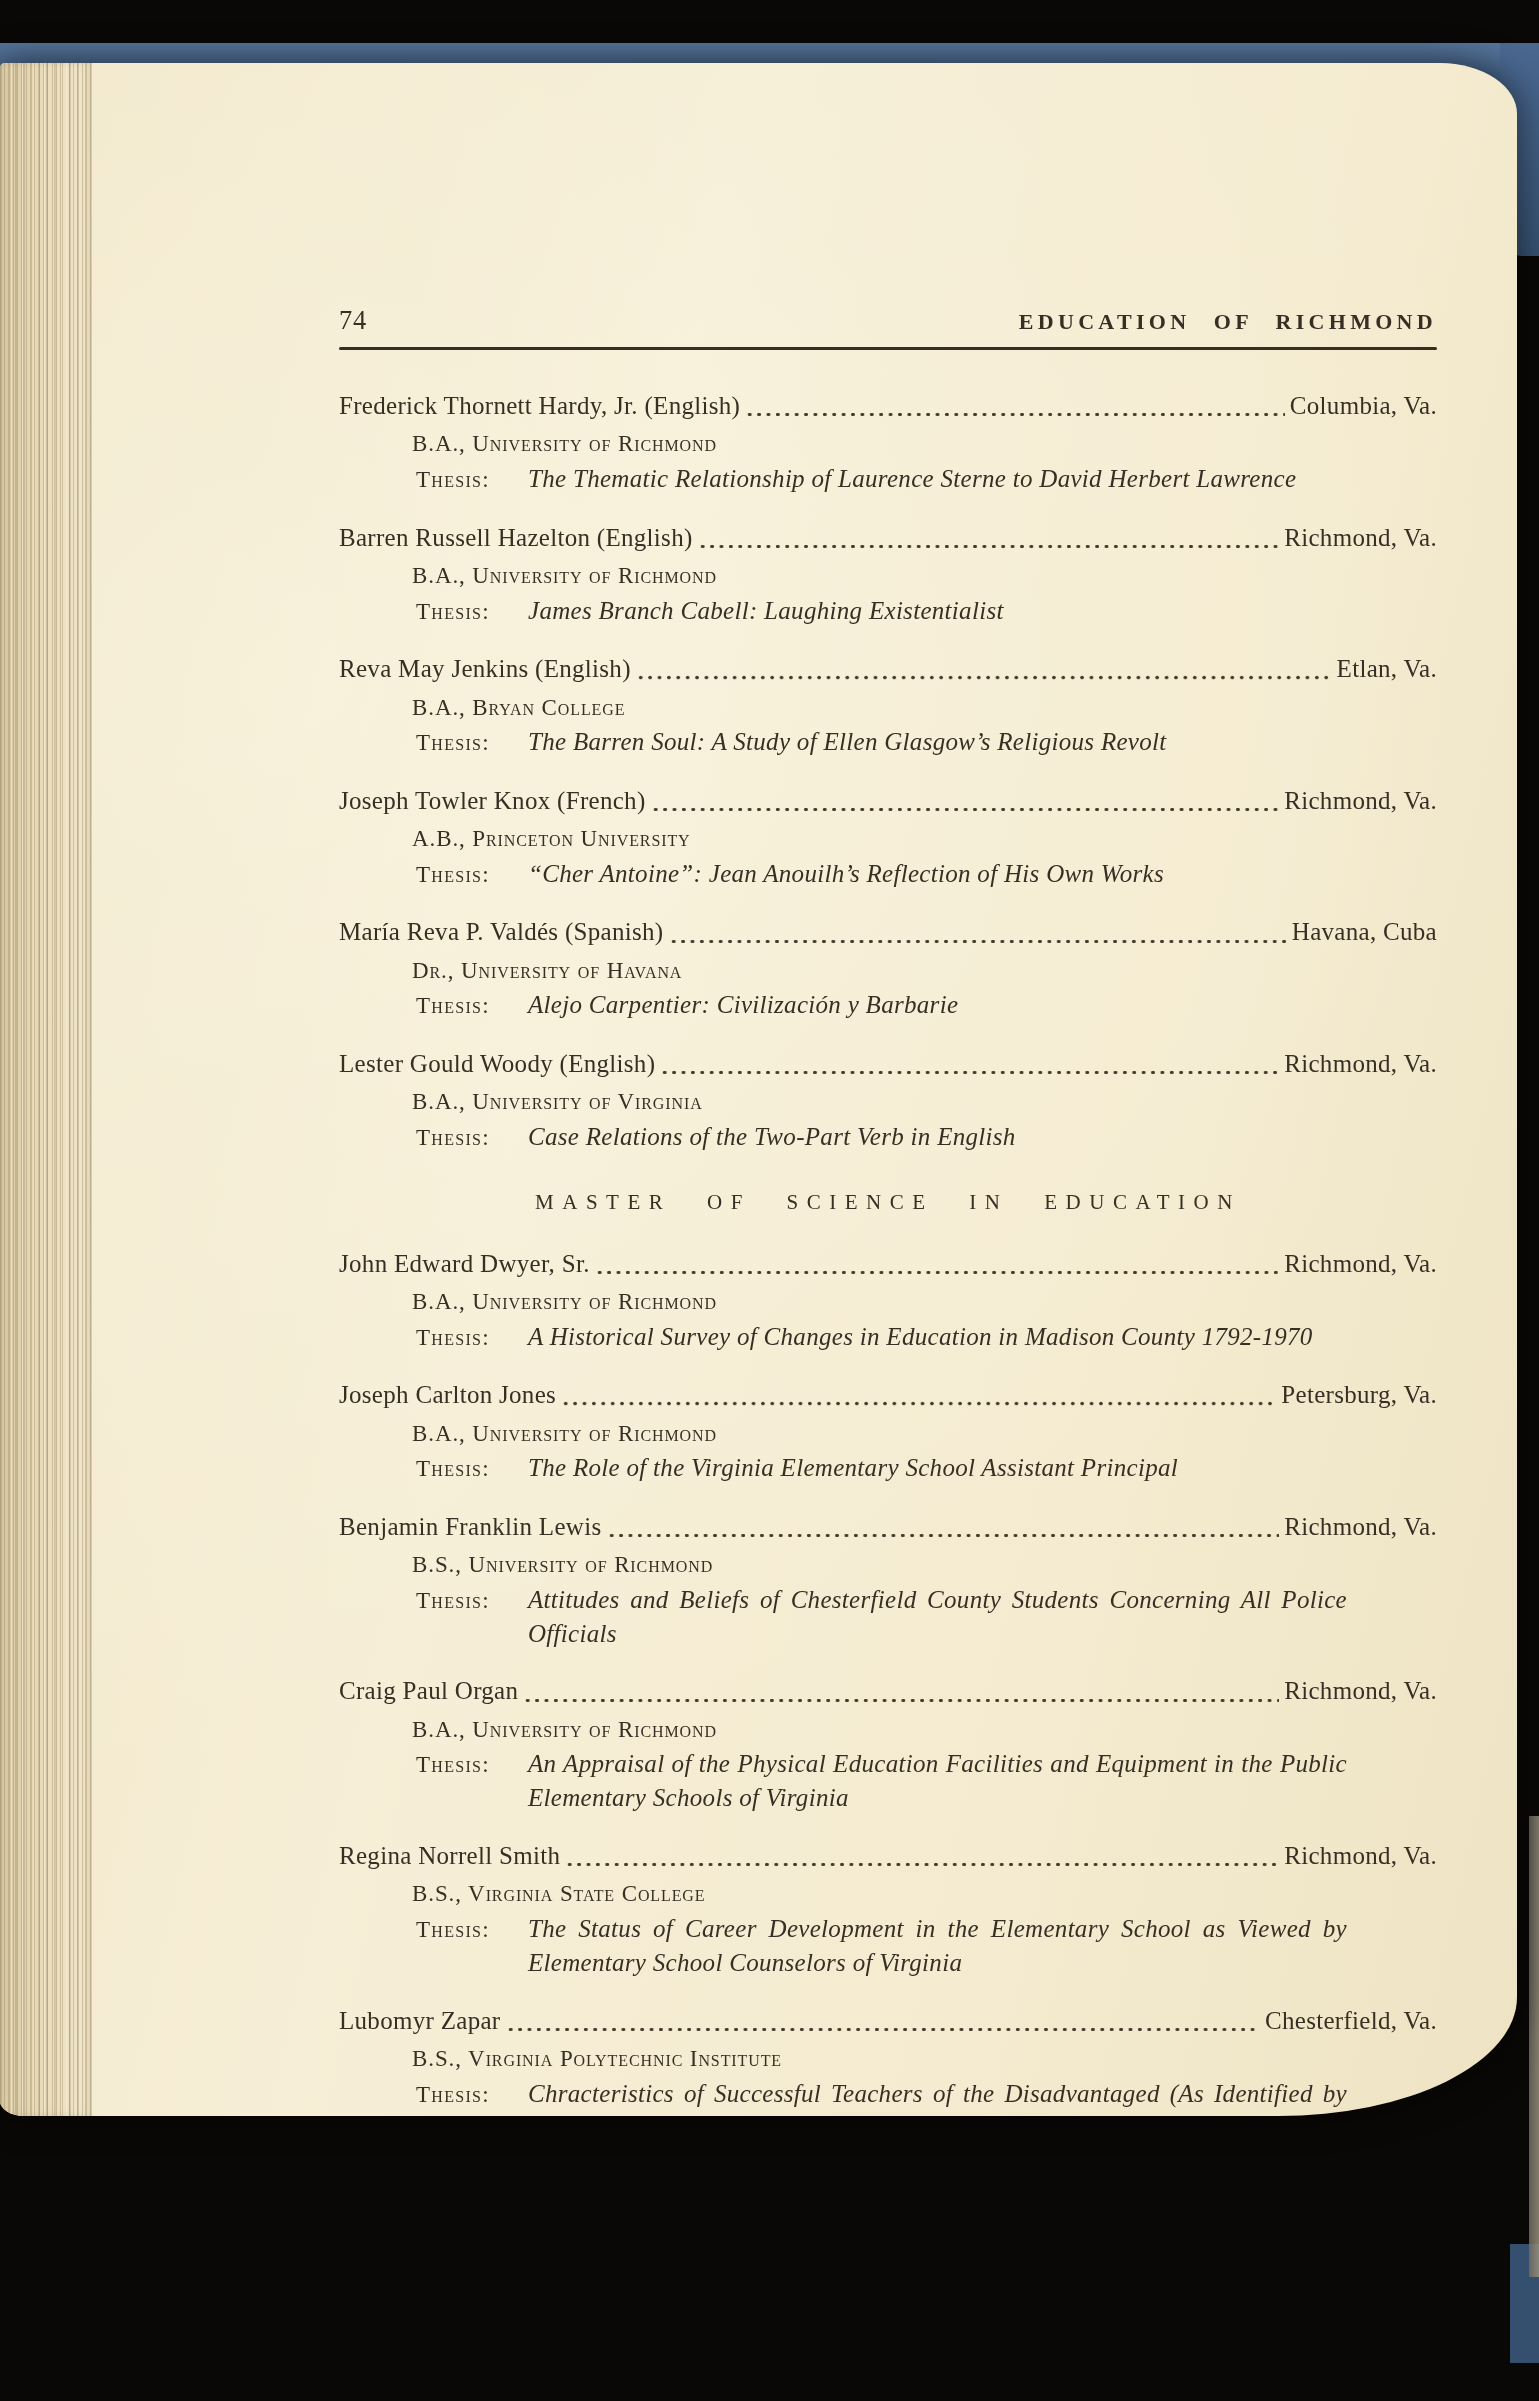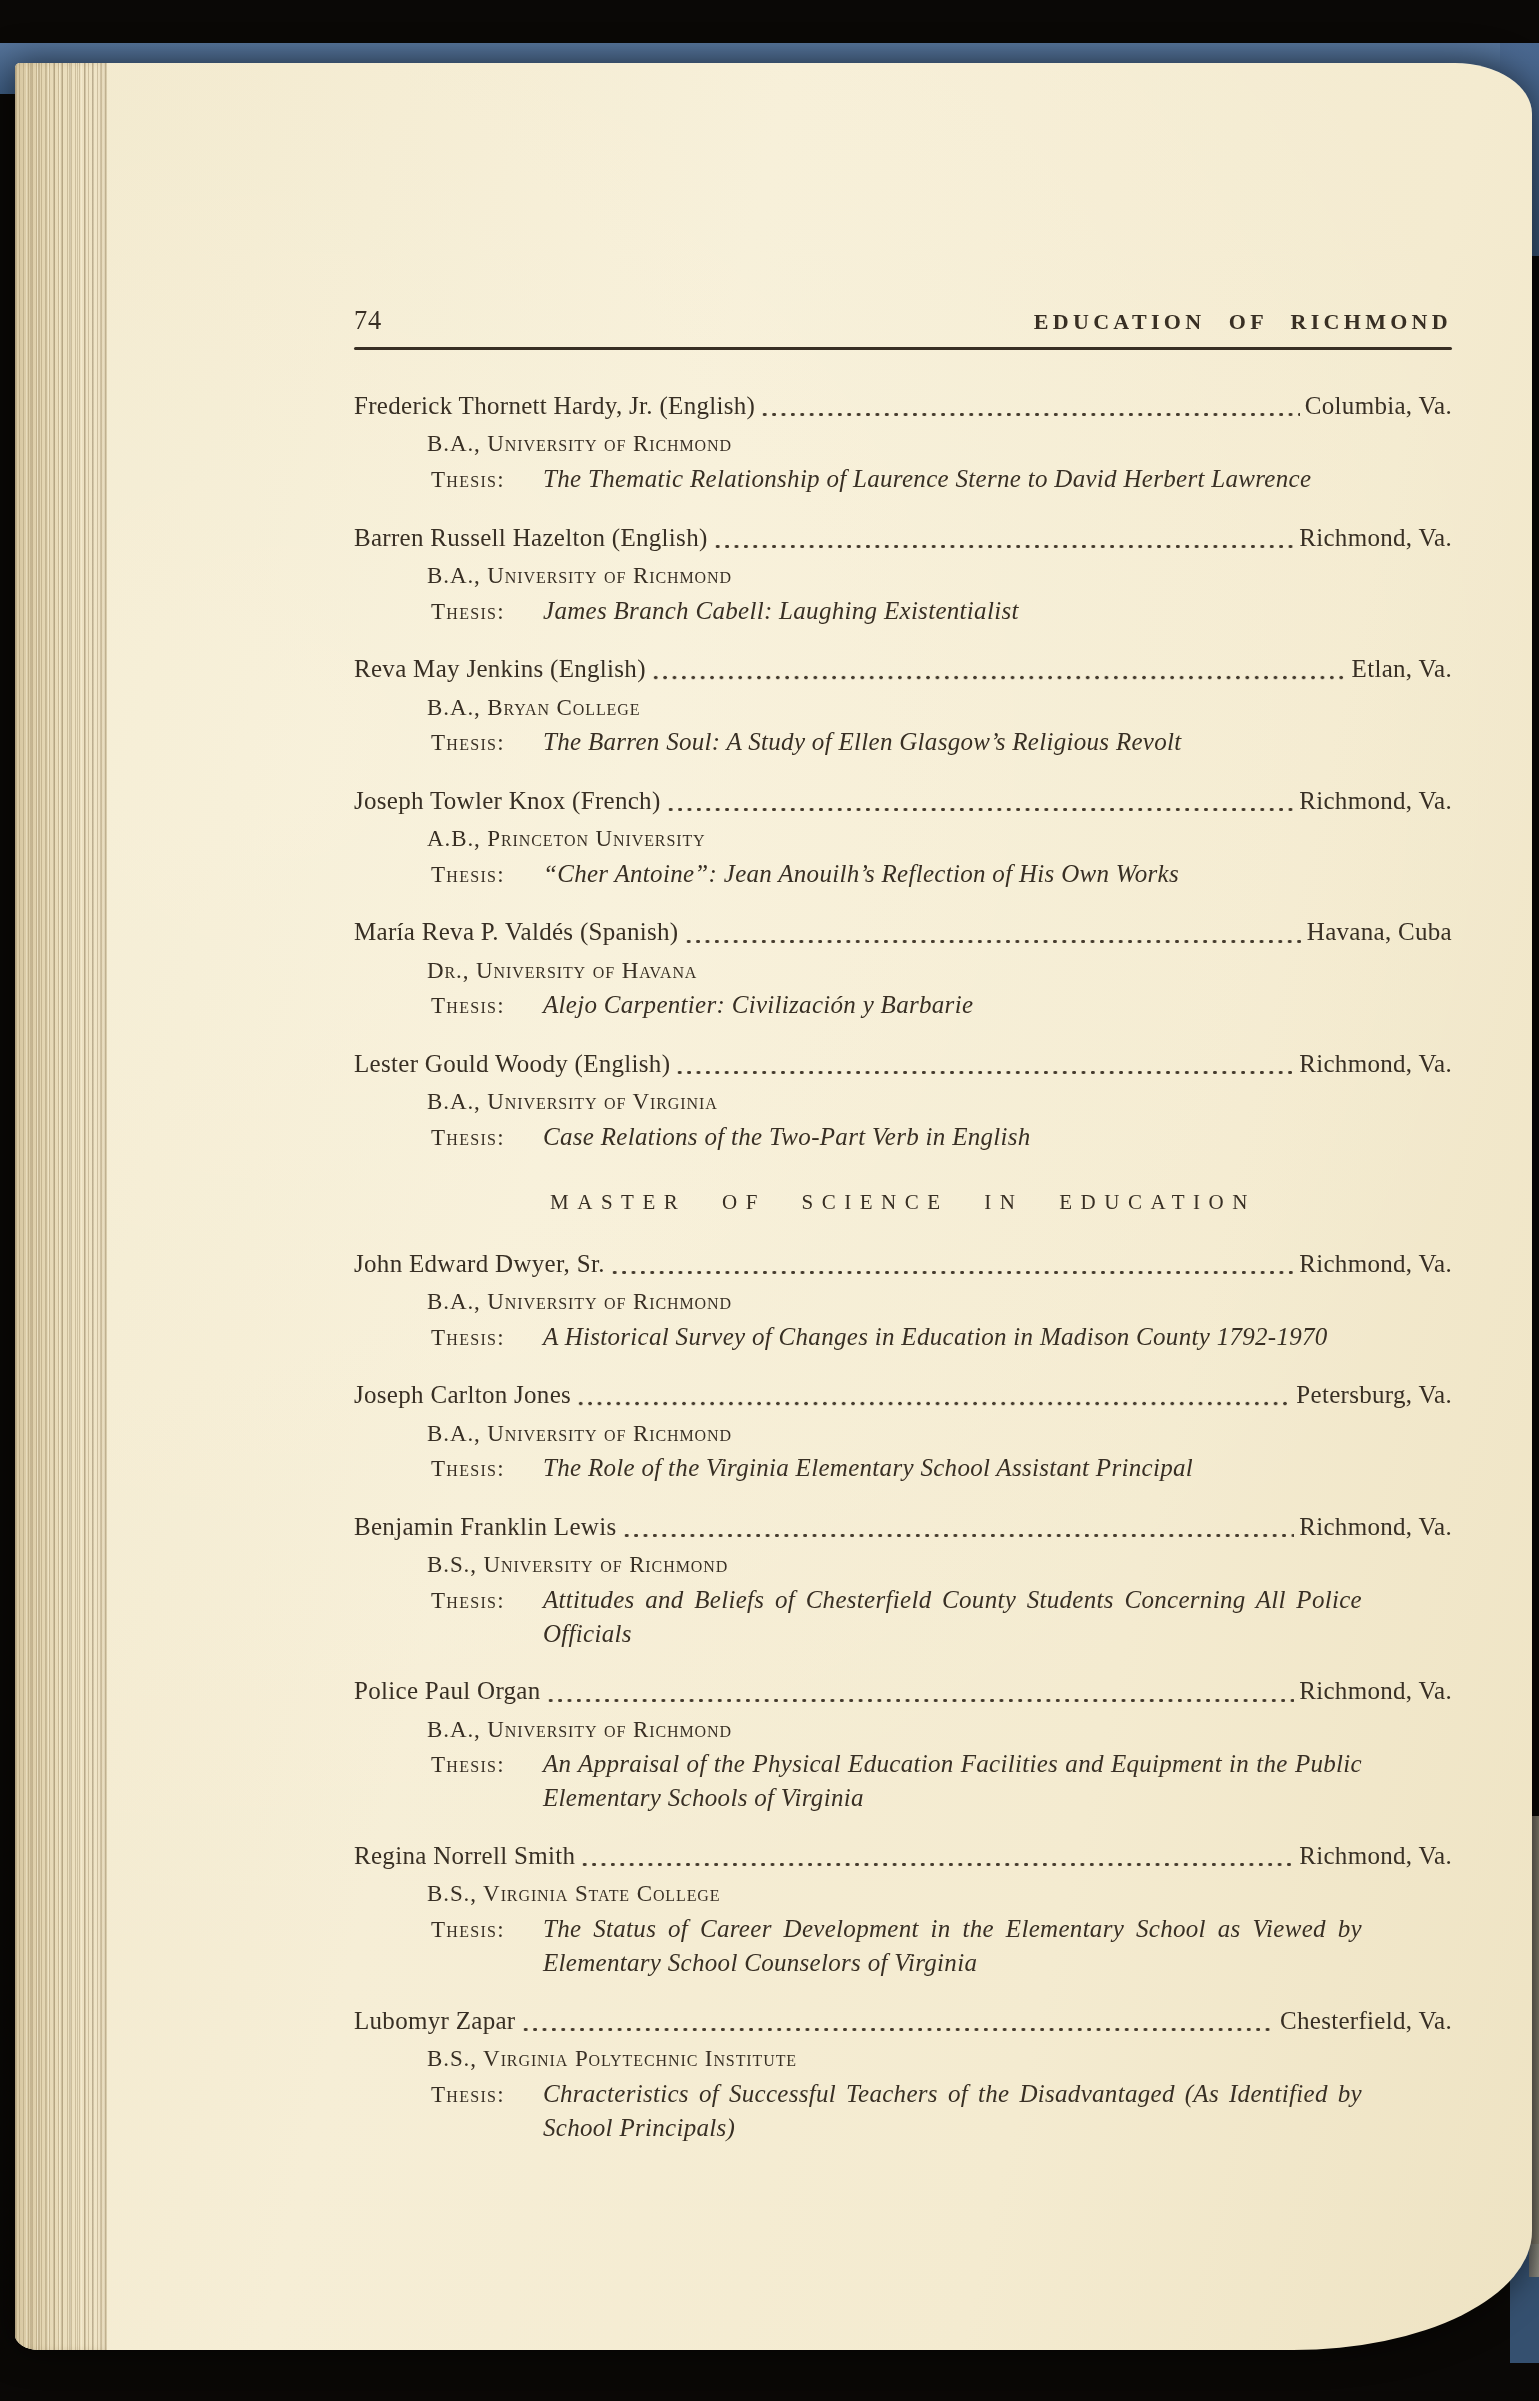--- a/index.html
+++ b/index.html
@@ -36,21 +36,21 @@
     background:var(--cover-blue-dark);
   }
   .right-page-sliver{
     position:absolute; right:0; top:1816px; width:10.2px; height:461px;
     background:linear-gradient(90deg,#6f6a60,#98927f);
     opacity:.85;
   }
 
   
   .page{
-    position:absolute; left:15px; top:63px; width:1517px; height:2287px;
+    position:absolute; left:0; top:63px; width:1517px; height:2053px;
     background:
       radial-gradient(140% 90% at 18% 30%, rgba(255,252,238,.35), rgba(0,0,0,0) 60%),
       linear-gradient(103deg,#f0e6c8 0%, #f6eed6 38%, #f4ebd0 72%, #eee3c3 100%);
     border-radius:5.1px 77px 239px 24px / 5.1px 51px 119px 15.4px;
     box-shadow:0 0 34px rgba(0,0,0,.55);
     overflow:hidden;
   }
   
   .page-edges{
     position:absolute; left:0; top:0; bottom:0; width:92px;
@@ -263,21 +263,21 @@
     </div>
     <div class="degree">B.S., University of Richmond</div>
     <div class="thesis">
       <span class="thesis-label">Thesis:</span>
       <span class="thesis-title">Attitudes and Beliefs of Chesterfield County Students Concerning All Police Officials</span>
     </div>
   </article>
 
   <article class="entry">
     <div class="entry-line">
-      <span class="name">Police Paul Organ</span>
+      <span class="name">Craig Paul Organ</span>
       <span class="leader"></span>
       <span class="place">Richmond, Va.</span>
     </div>
     <div class="degree">B.A., University of Richmond</div>
     <div class="thesis">
       <span class="thesis-label">Thesis:</span>
       <span class="thesis-title">An Appraisal of the Physical Education Facilities and Equipment in the Public Elementary Schools of Virginia</span>
     </div>
   </article>
 

